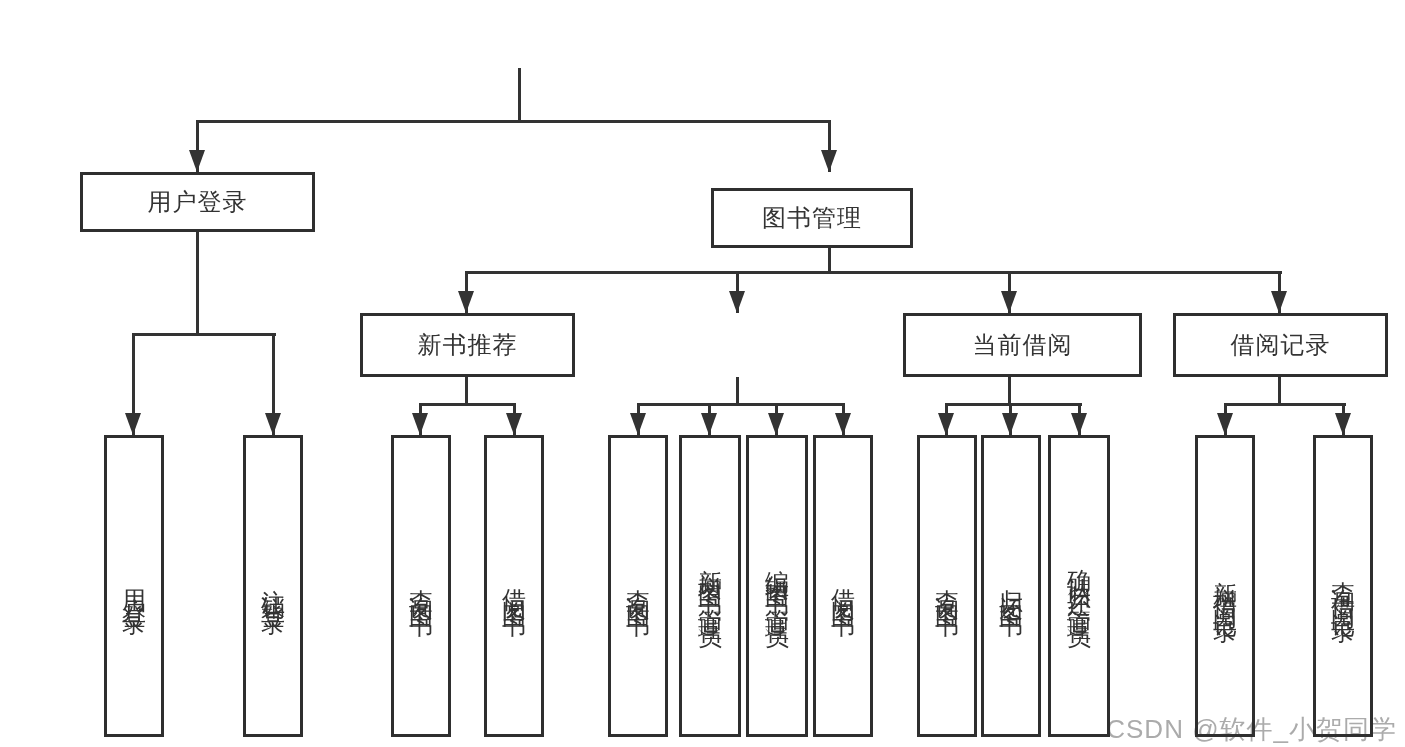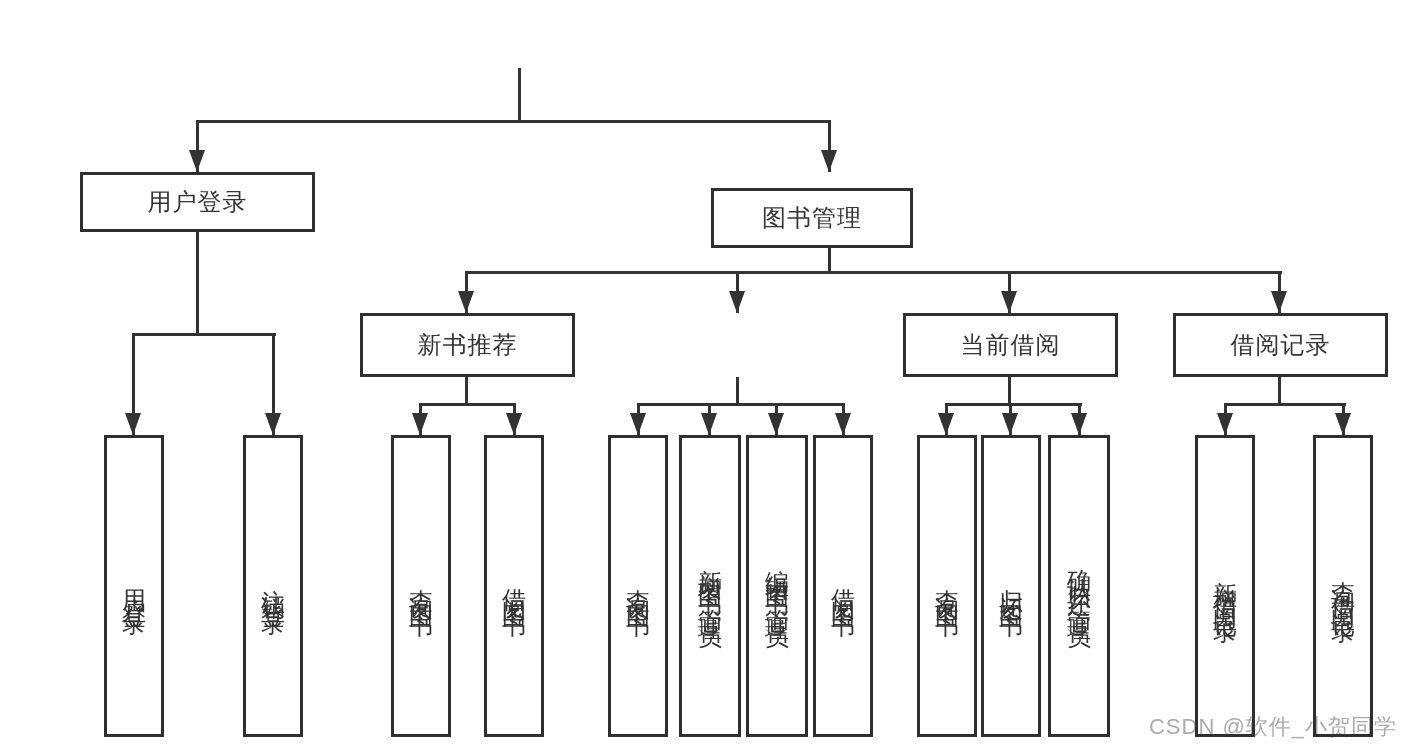--- a/index.html
+++ b/index.html
@@ -10,21 +10,21 @@
   body{font-family:"Liberation Sans",sans-serif;background:var(--background)}
   .stage{position:relative;width:1405px;height:747px;background:var(--background);overflow:hidden}
   .box{position:absolute;background:var(--fill);border:3px solid var(--border);
        display:flex;align-items:center;justify-content:center;color:var(--text)}
   .hlbl{font-size:24px;letter-spacing:1px;white-space:nowrap}
   .vlbl{writing-mode:vertical-rl;text-orientation:mixed;font-size:24px;letter-spacing:8px;line-height:1}
   .ln{position:absolute;background:var(--line)}
   .arr{position:absolute;width:0;height:0;transform:translateX(-50%);
        border-left:8px solid transparent;border-right:8px solid transparent;
        border-top:22px solid var(--line)}
-  .wm{position:absolute;right:8px;top:712px;font-size:22px;color:var(--watermark);
+  .wm{position:absolute;right:8px;top:712px;font-size:26px;color:var(--watermark);
       letter-spacing:1px;white-space:nowrap;mix-blend-mode:darken;z-index:50}
 </style>
 </head>
 <body>
 
 <div class="stage">
 
   <div class="ln" style="left:518px;top:68px;width:3px;height:53px"></div>
   <div class="ln" style="left:196px;top:120px;width:635px;height:3px"></div>
   <div class="ln" style="left:196px;top:120px;width:3px;height:52px"></div>
@@ -88,21 +88,21 @@
   <div class="box" style="left:80px;top:172px;width:235px;height:60px">
     <span class="hlbl">用户登录</span>
   </div>
   <div class="box" style="left:711px;top:188px;width:202px;height:60px">
     <span class="hlbl">图书管理</span>
   </div>
 
   <div class="box" style="left:360px;top:313px;width:215px;height:64px">
     <span class="hlbl">新书推荐</span>
   </div>
-  <div class="box" style="left:903px;top:313px;width:215px;height:64px">
+  <div class="box" style="left:903px;top:313px;width:239px;height:64px">
     <span class="hlbl">当前借阅</span>
   </div>
   <div class="box" style="left:1173px;top:313px;width:215px;height:64px">
     <span class="hlbl">借阅记录</span>
   </div>
 
   <div class="box" style="left:104px;top:435px;width:60px;height:302px">
     <span class="vlbl">用户登录</span>
   </div>
   <div class="box" style="left:243px;top:435px;width:60px;height:302px">

